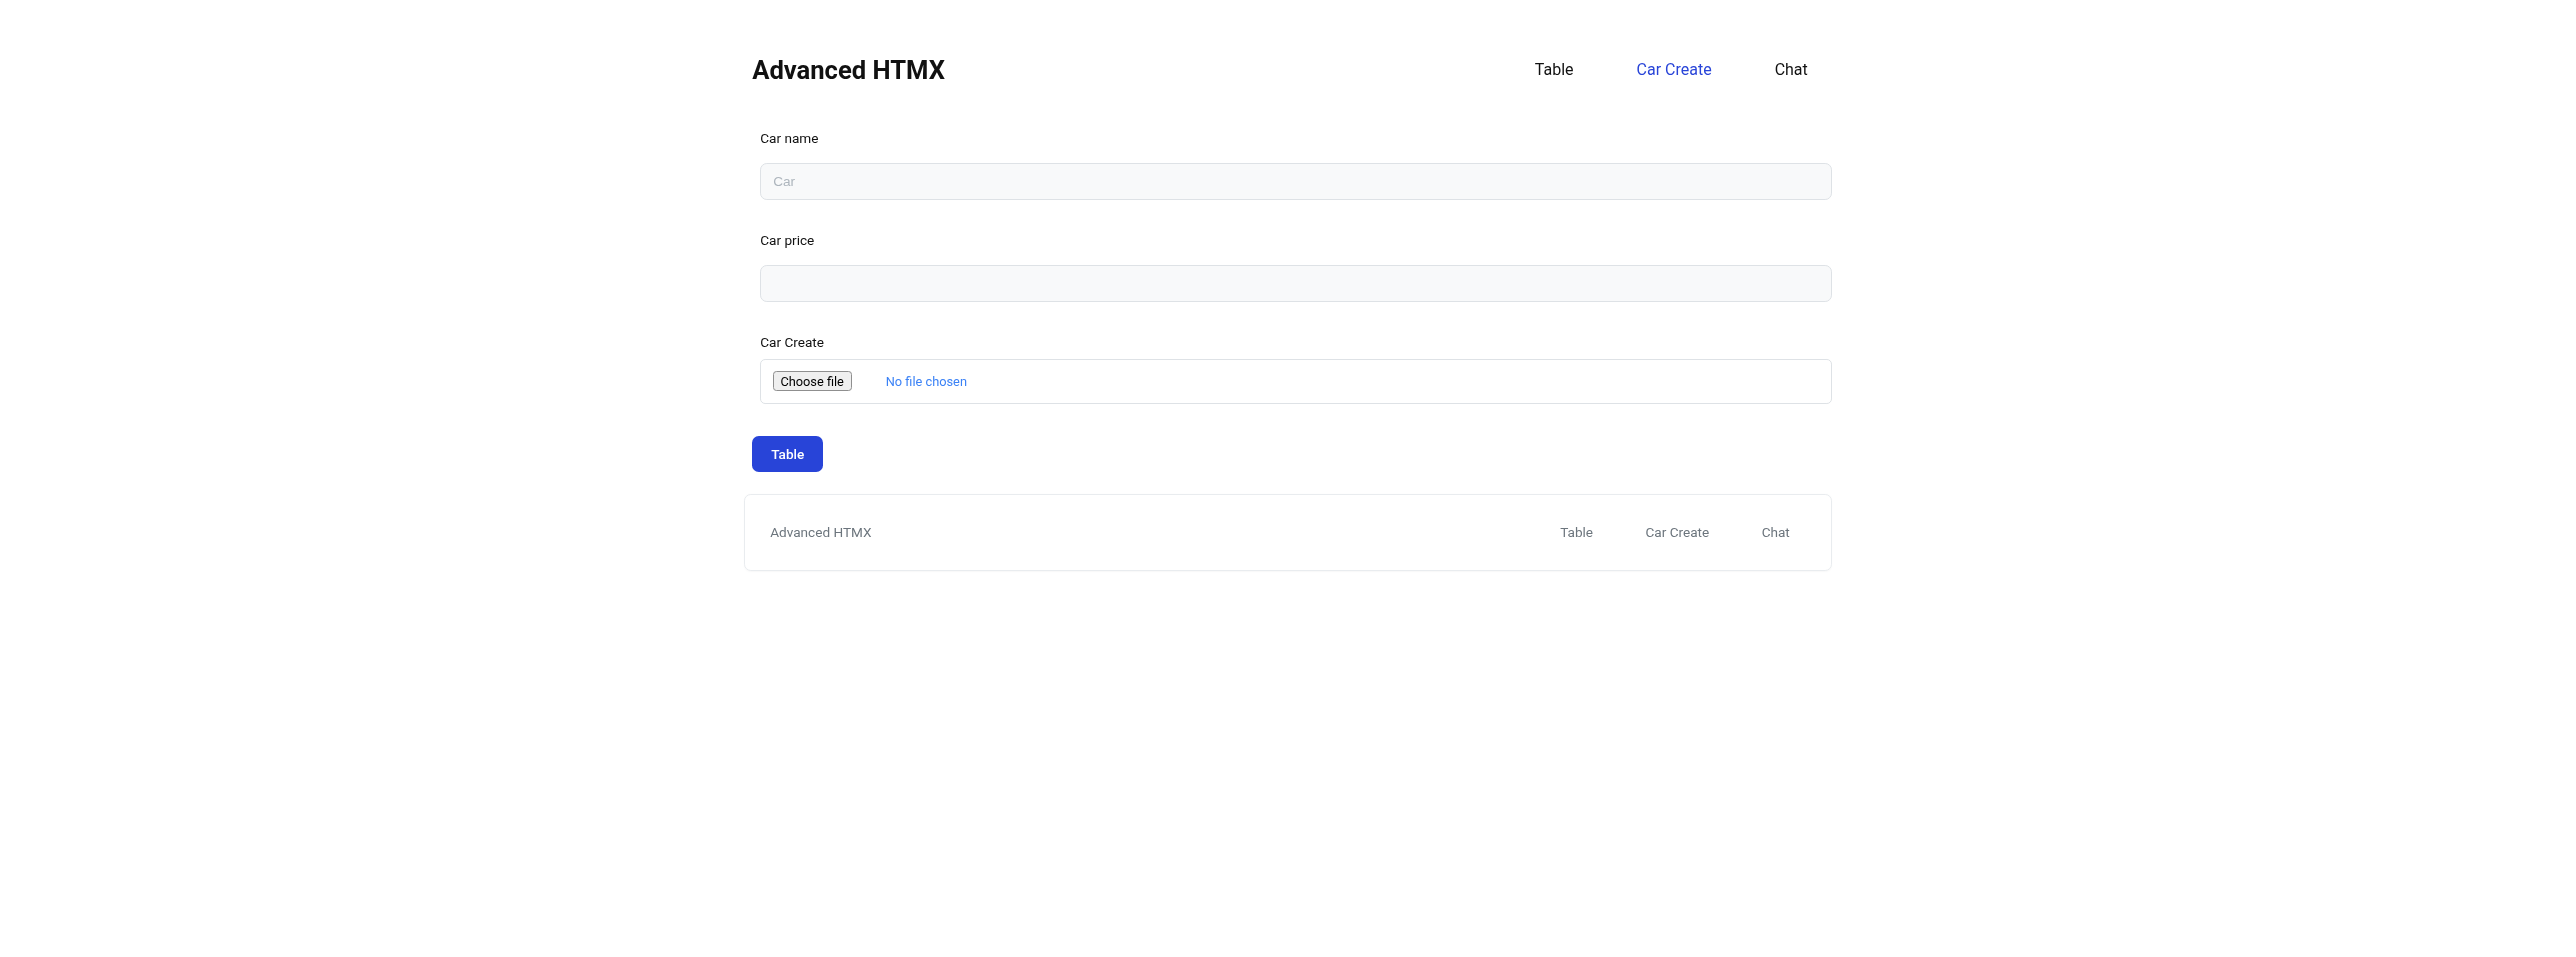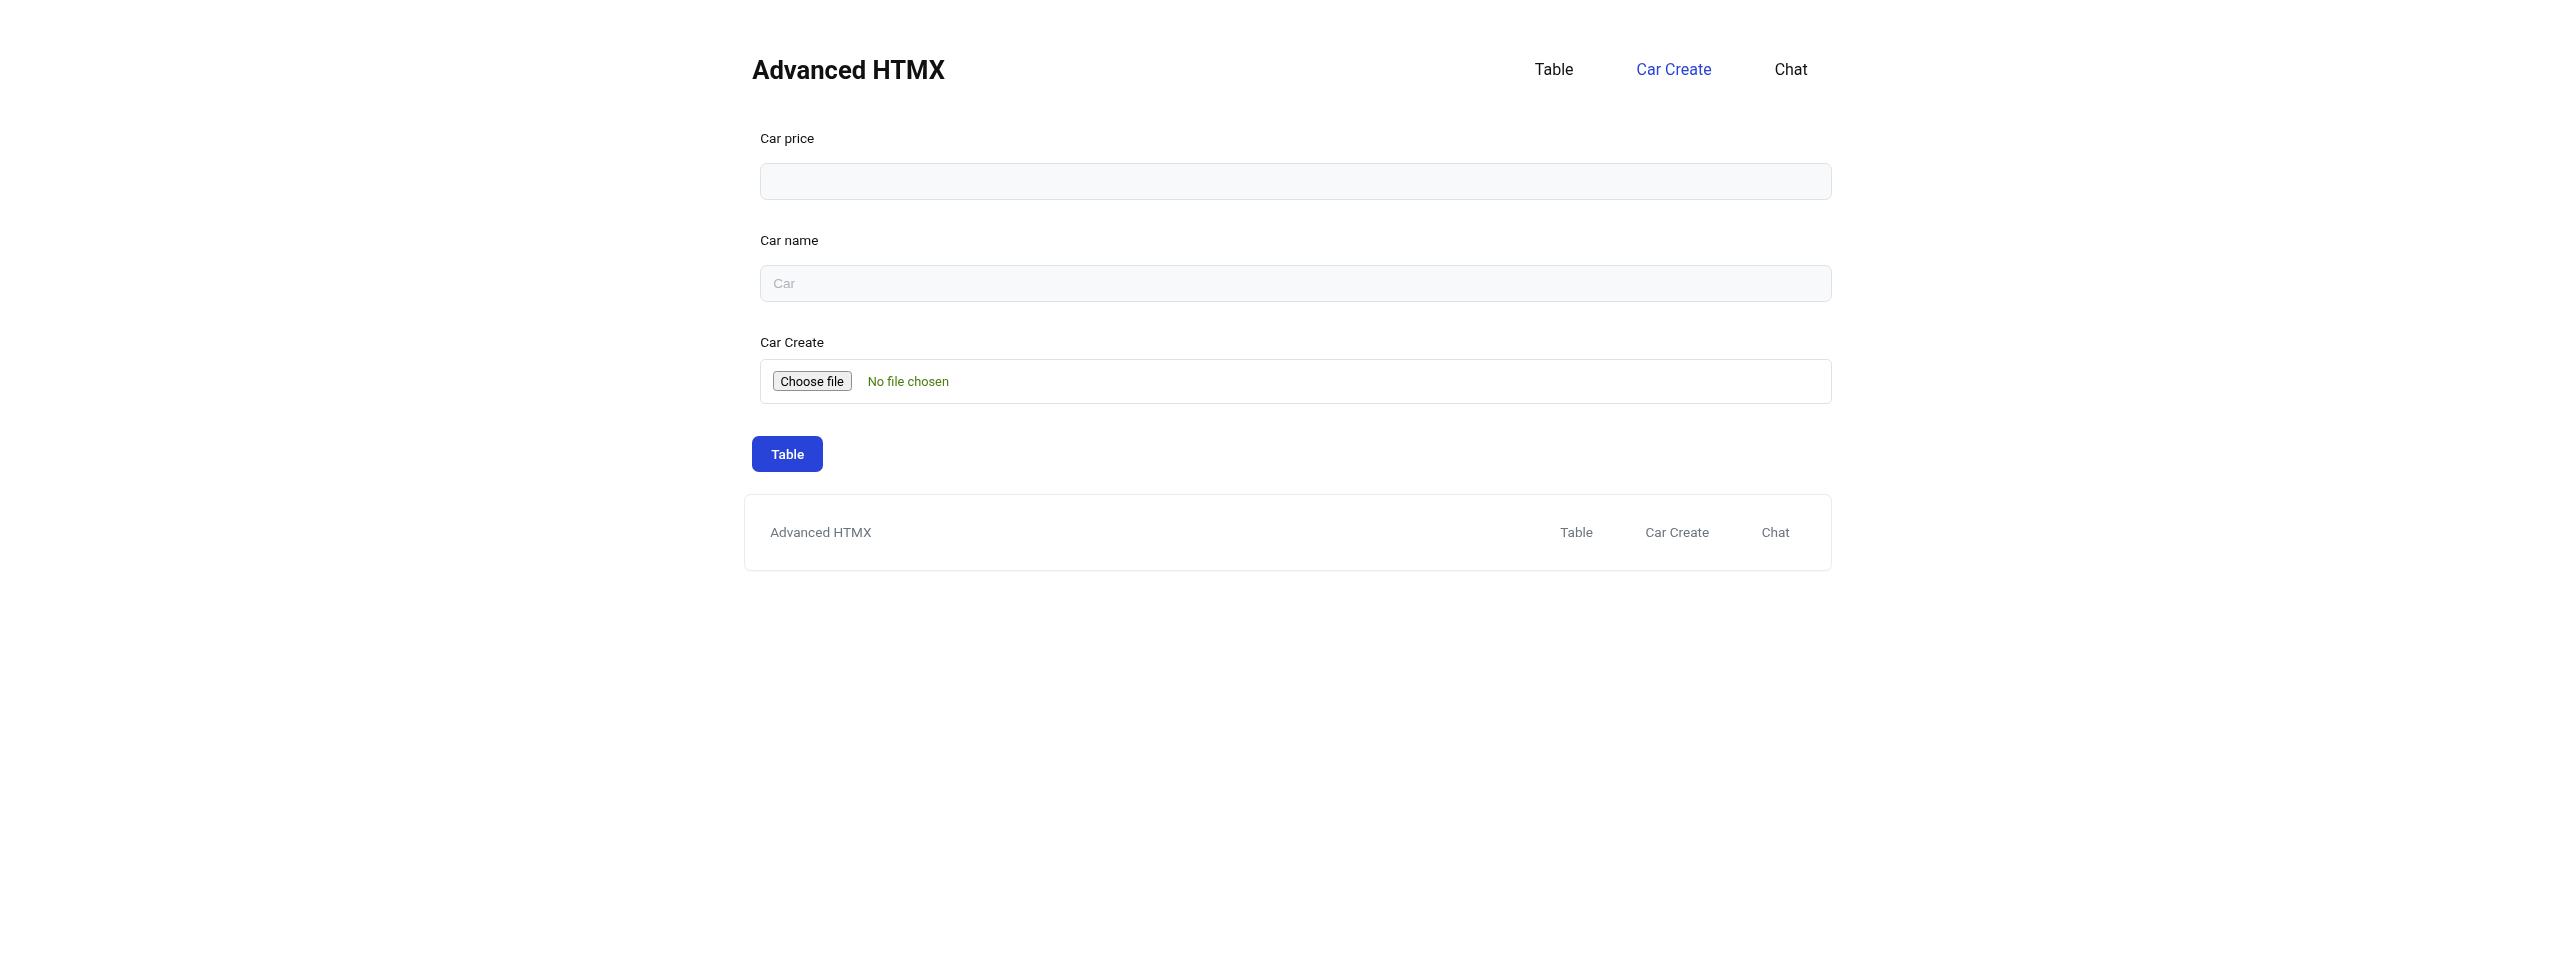--- a/index.html
+++ b/index.html
@@ -75,37 +75,37 @@
       color: #adb5bd;
     }
 
     .file-input-wrapper {
       width: 100%;
       border: 0.9px solid #dee2e6;
       border-radius: 5.1px;
       padding: 3.4px 3.4px;
       display: flex;
       align-items: center;
-      gap: 0;
+      gap: 18px;
       background: #fff;
     }
 
     .file-choose-btn {
       background: #efefef;
       border: 0.9px solid #8f8f8f;
       border-radius: 3.4px;
       padding: 1.7px 6.8px;
       font-size: 12.8px;
       cursor: pointer;
       font-family: inherit;
     }
 
     .file-status {
       font-size: 12.8px;
-      color: #4d7c0f;
+      color: #3b82f6;
     }
 
     .btn-primary {
       background: #2844d8;
       color: #fff;
       border: none;
       border-radius: 6.8px;
       padding: 10.2px 19px;
       font-size: 13.6px;
       font-weight: 500;
@@ -152,27 +152,27 @@
     <ul class="navbar-nav">
       <li><a class="nav-link">Table</a></li>
       <li><a class="nav-link active">Car Create</a></li>
       <li><a class="nav-link">Chat</a></li>
     </ul>
   </nav>
 
   <form>
 
     <div class="form-group">
-      <label class="form-label">Car price</label>
-      <input type="text" class="form-control" placeholder="" style="">
+      <label class="form-label">Car name</label>
+      <input type="text" class="form-control" placeholder="Car" style="">
     </div>
 
     <div class="form-group">
-      <label class="form-label">Car name</label>
-      <input type="text" class="form-control" placeholder="Car" style="">
+      <label class="form-label">Car price</label>
+      <input type="text" class="form-control" placeholder="" style="">
     </div>
 
     <div class="form-group">
       <label class="form-label">Car Create</label>
       <div class="file-input-wrapper">
         <button type="button" class="file-choose-btn">Choose file</button>
         <span class="file-status">No file chosen</span>
       </div>
     </div>
 

